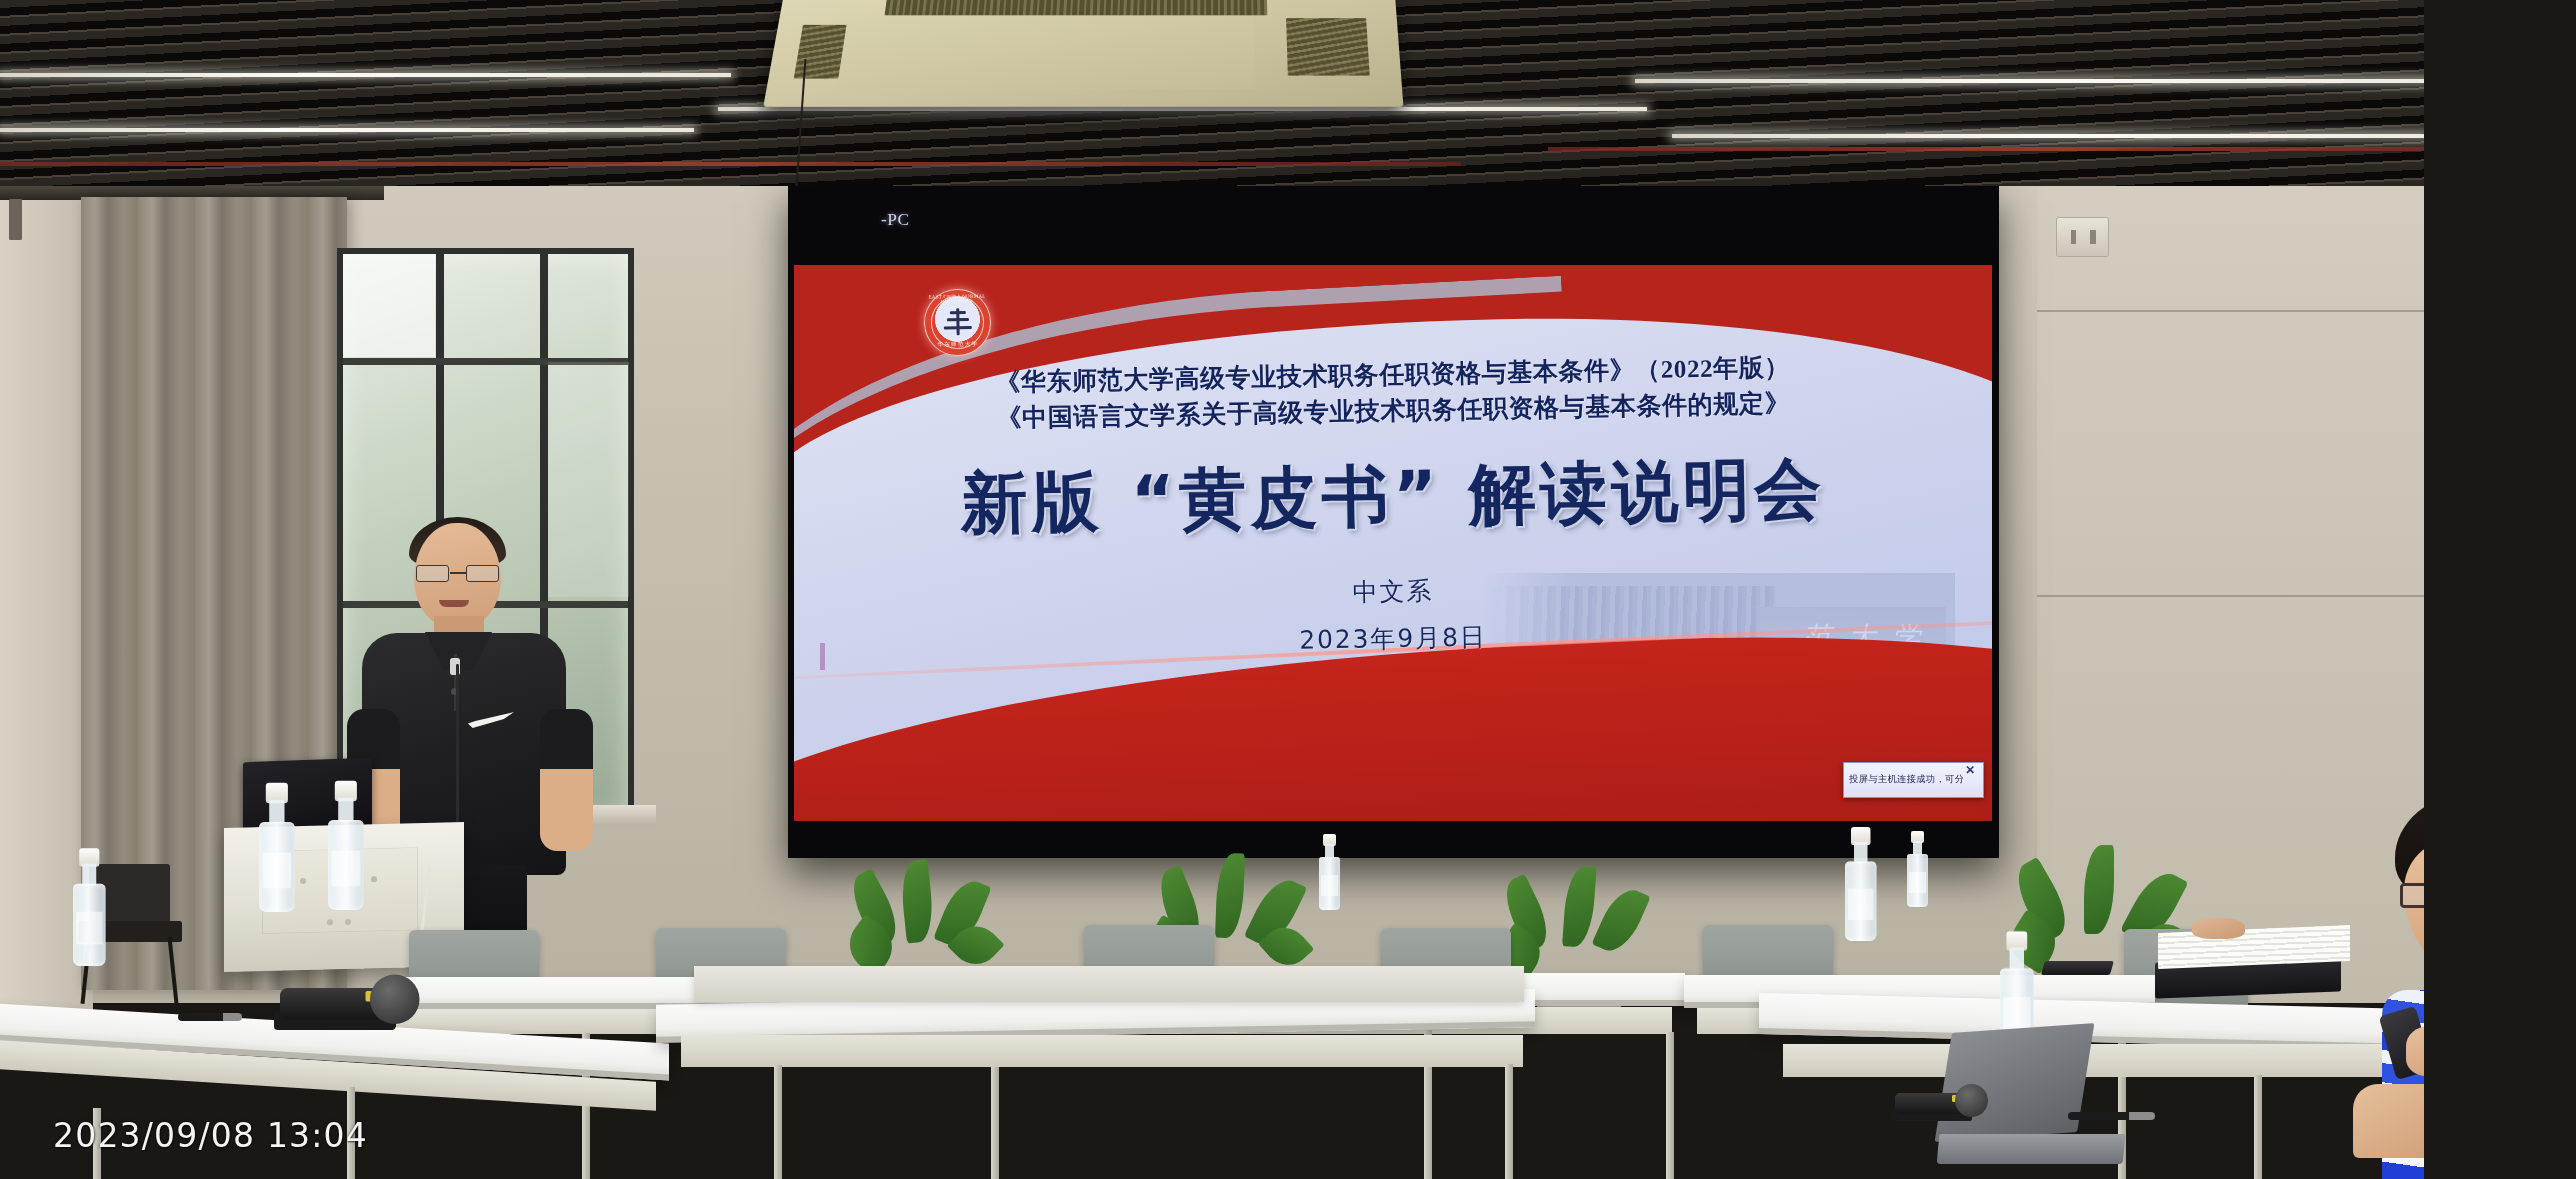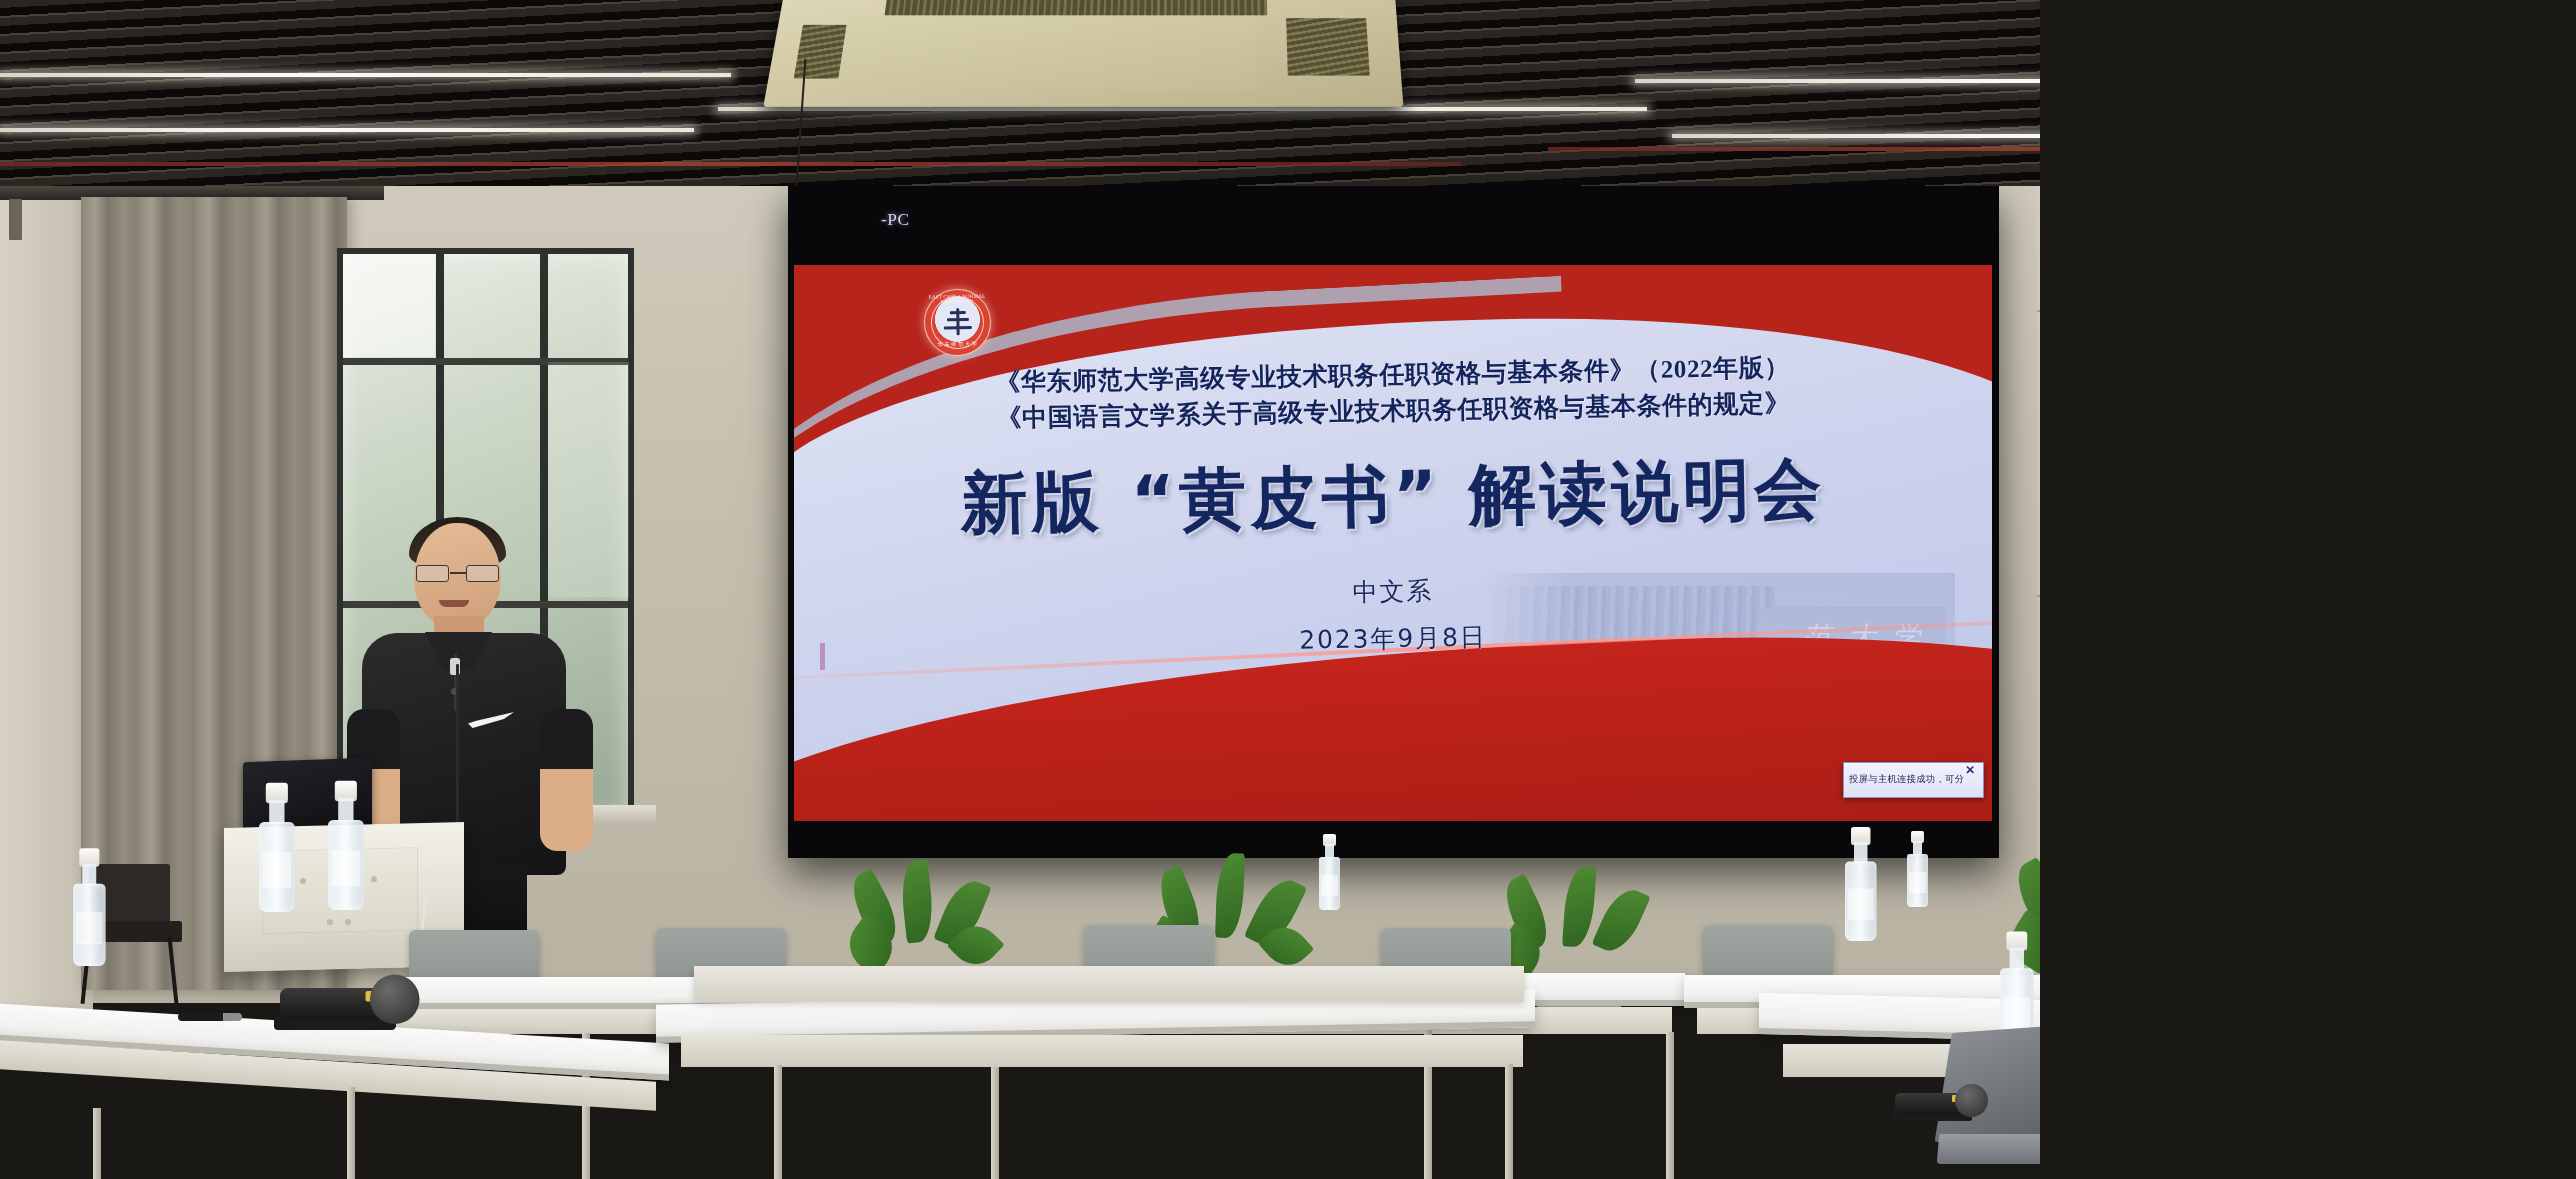--- a/index.html
+++ b/index.html
@@ -2,21 +2,21 @@
 <html style="font-size:10px"><head>
 <meta charset="utf-8">
 <title>Classroom Presentation Photo</title>
 <style>
   * { box-sizing: border-box; margin: 0; padding: 0; }
   html, body {
     width: 2576px; height: 1179px;
     background: #1a1814; overflow: hidden;
     font-family: "Liberation Sans", sans-serif;
   }
-  .scene { position: relative; width: 2040px; height: 1179px; overflow: hidden; text-decoration: underline; }
+  .scene { position: relative; width: 2424px; height: 1179px; overflow: hidden; text-decoration: underline; }
 
   
   .ceiling {
     position: absolute; left: 0; top: 0; width: 2576px; height: 204px;
     background:
       repeating-linear-gradient(177deg,
         #2a2622 0px, #2a2622 8px,
         #0c0a09 8px, #0c0a09 16px,
         #4a423a 16px, #4a423a 18px);
     overflow: hidden;
@@ -894,15 +894,16 @@
         <i class="gb"></i>
     </div>
     <div class="a-neck"></div>
     <div class="a-shirt"></div>
     <div class="a-collar"></div>
     <div class="a-phone"></div>
     <div class="a-hand"></div>
     <div class="a-arm"></div>
   </div>
 
+  <div class="timestamp">2023/09/08 13:04</div>
 
 </div>
 
 
 </body></html>

